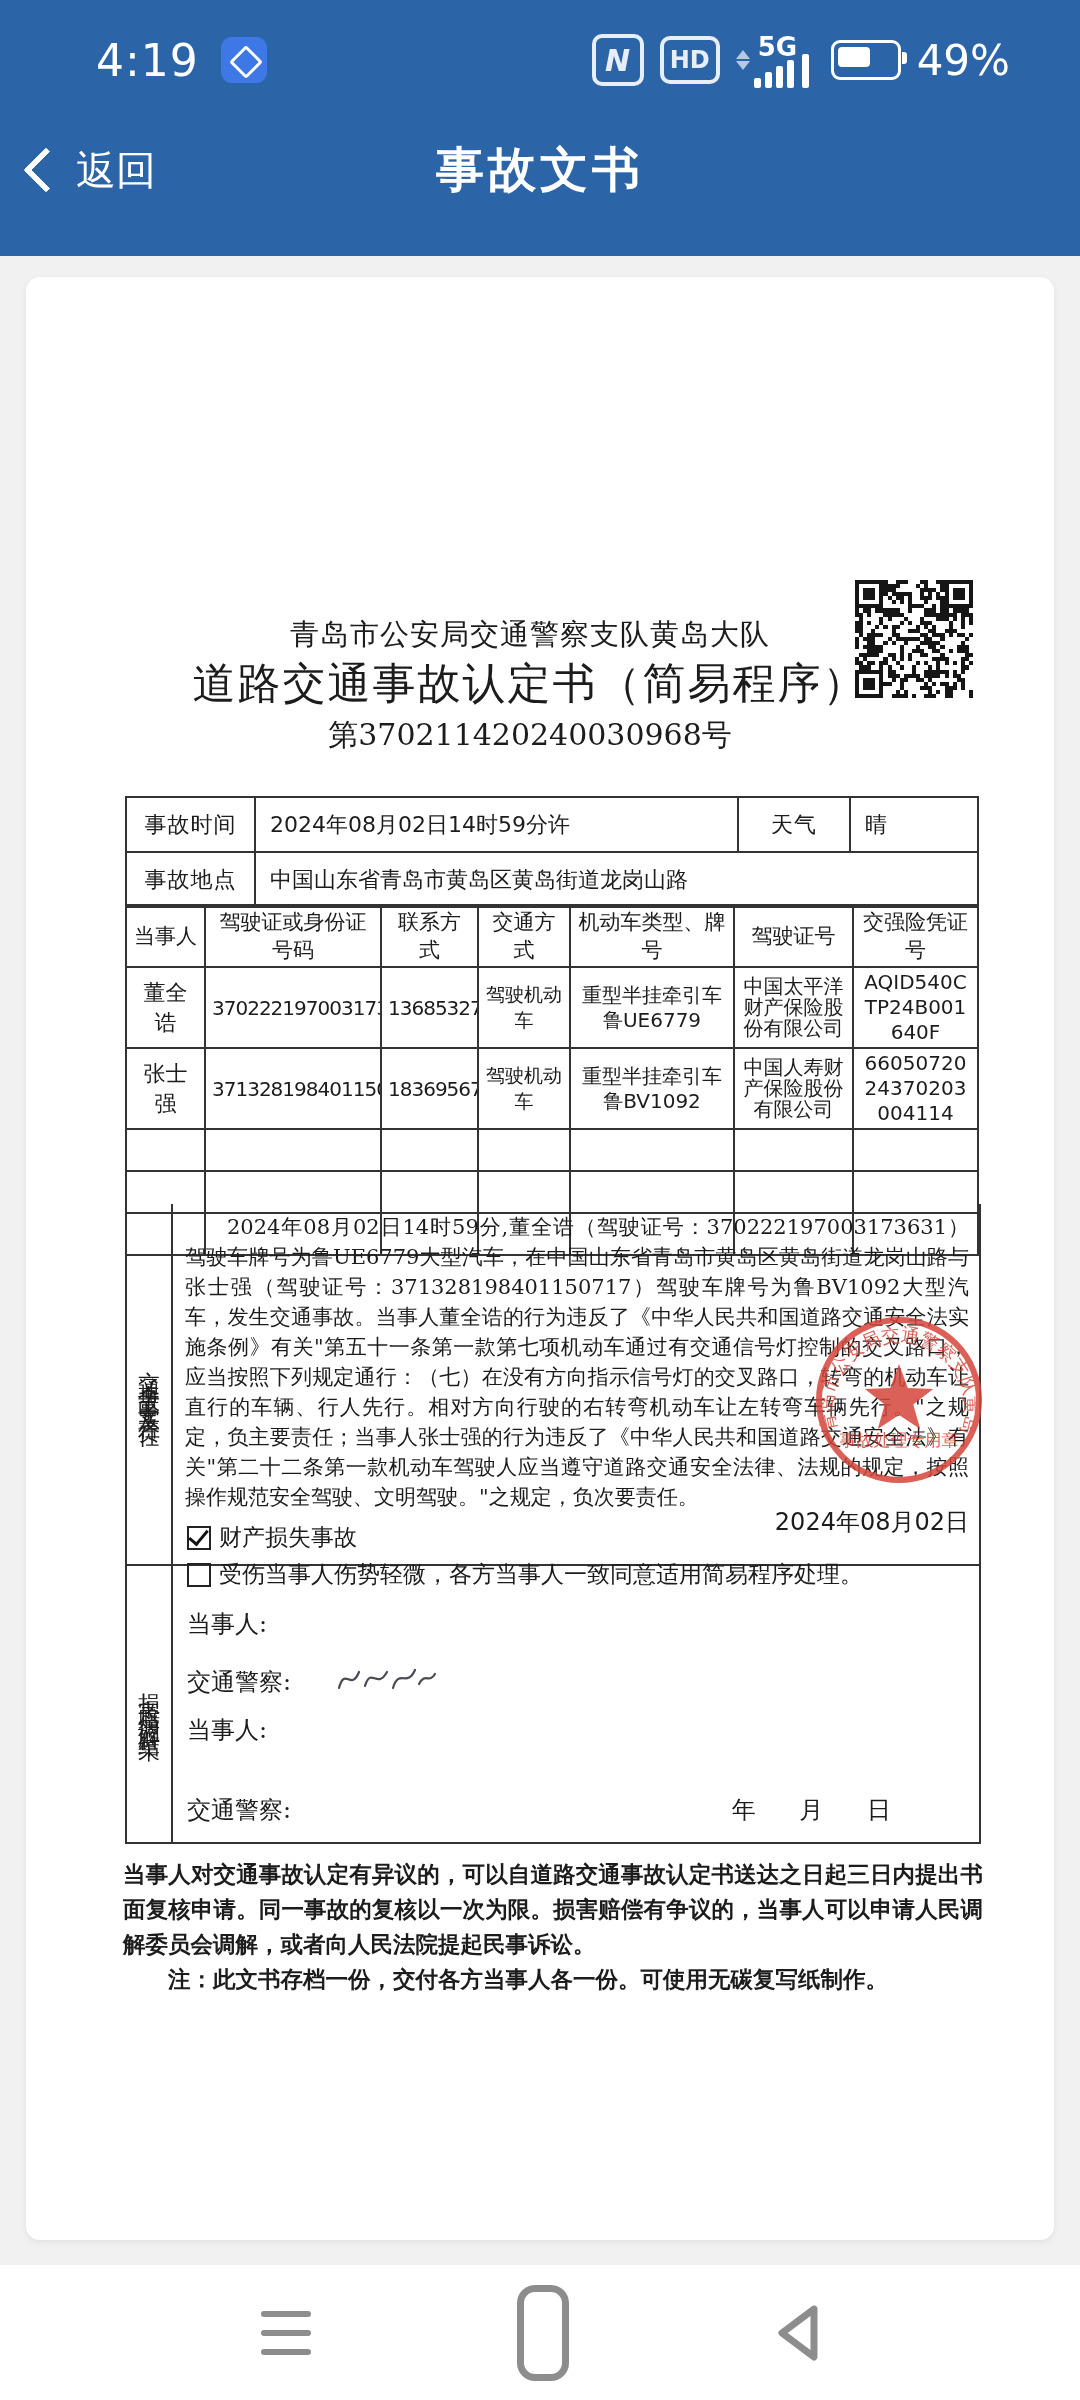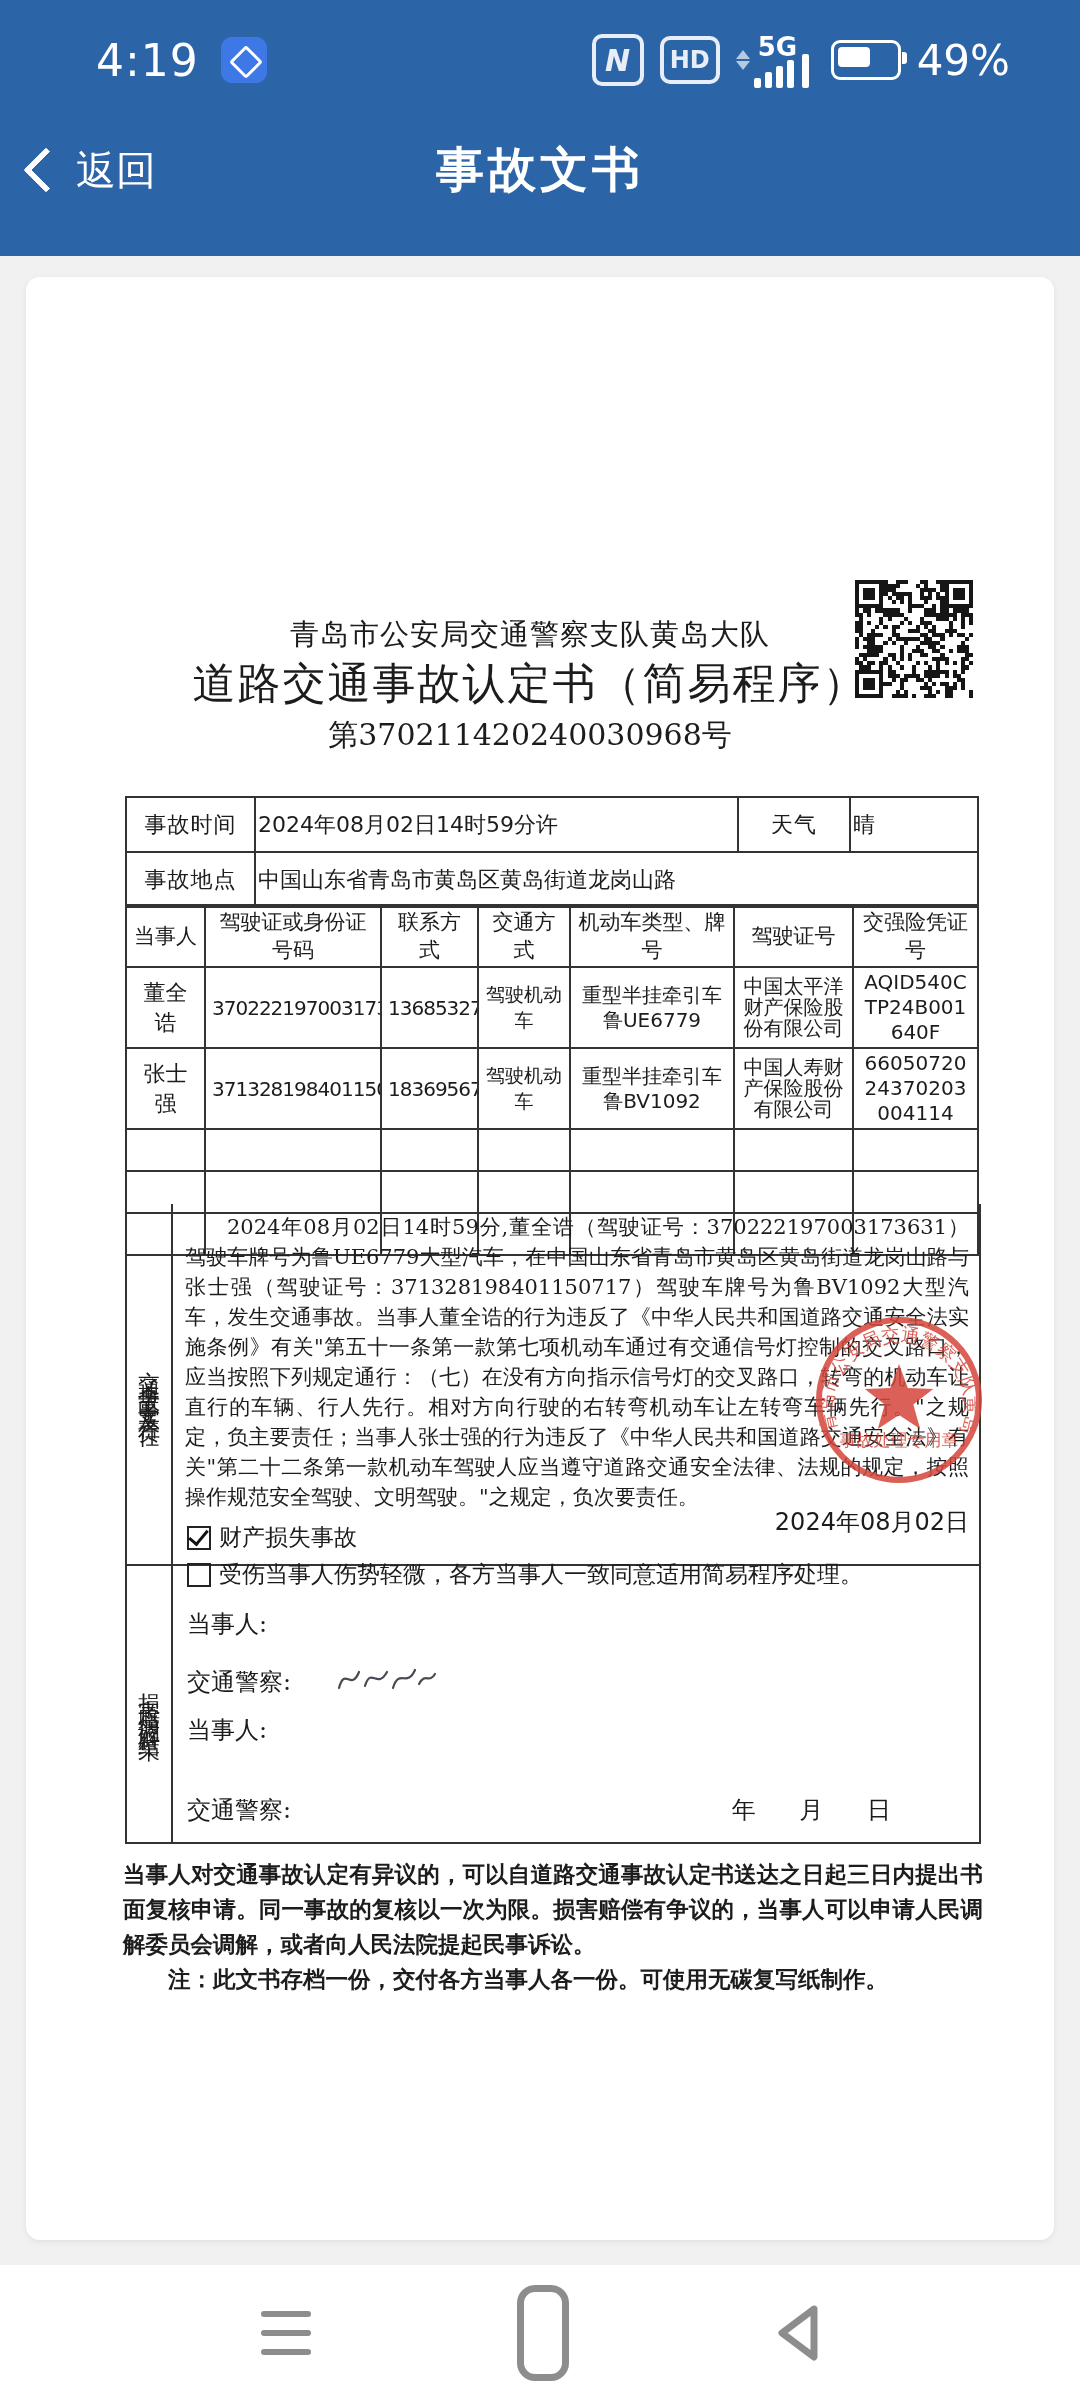--- a/index.html
+++ b/index.html
@@ -44,21 +44,21 @@
   .qr{position:absolute;left:829px;top:303px;width:118px;height:118px;display:grid;
       grid-template-rows:repeat(29,1fr);grid-template-columns:repeat(29,1fr);background:#fff;}
   .qr i{display:block;}
   
   table{border-collapse:collapse;table-layout:fixed;}
   .tbl1{position:absolute;left:99px;top:519px;width:852px;}
   .tbl2{position:absolute;left:99px;top:627px;width:852px;border-radius:18px;}
   td,th{border:2px solid #333;padding:2px 6px;font-weight:normal;overflow:hidden;}
   .tbl1 td{height:49px;font-size:22px;}
   .lblcell{text-align:center;letter-spacing:1px;}
-  .valcell{font-family:"DejaVu Sans","Liberation Sans",sans-serif;font-size:22px;padding-left:2px;}
+  .valcell{font-family:"DejaVu Sans","Liberation Sans",sans-serif;font-size:22px;padding-left:14px;}
   .tbl2 th{height:52px;font-size:21px;text-align:center;letter-spacing:0;}
   .tbl2 td{text-align:center;font-family:"DejaVu Sans","Liberation Sans",sans-serif;}
   .rdata td{height:58px;font-size:20px;}
   .rempty td{height:36px;}
   .num{font-size:19px;letter-spacing:-1px;white-space:nowrap;}
   .wrapcell{font-size:19px;word-break:break-all;line-height:25px;}
   .smcell{font-size:16px;line-height:21px;font-family:"DejaVu Serif","Liberation Serif",serif;}
   
   .sec{position:absolute;left:99px;width:852px;border:2px solid #333;border-top:none;display:flex;}
   .sec1{top:927px;height:360px;}

